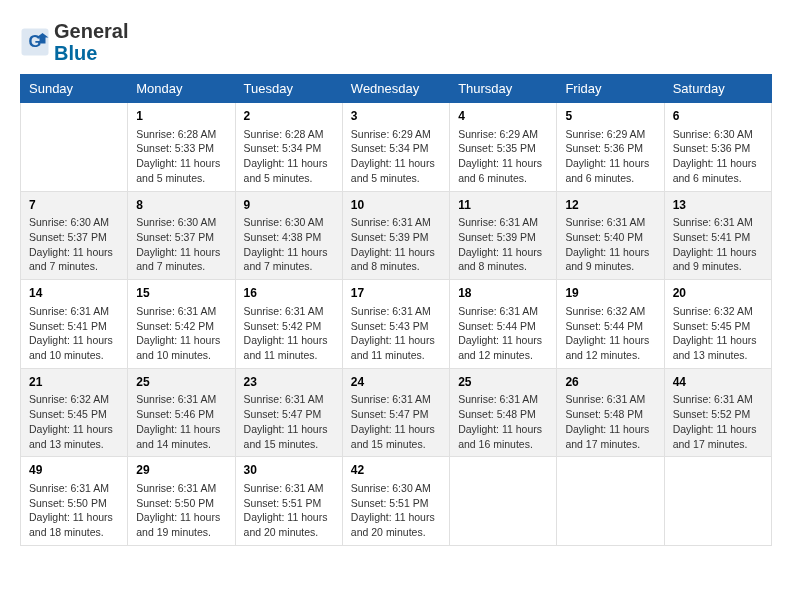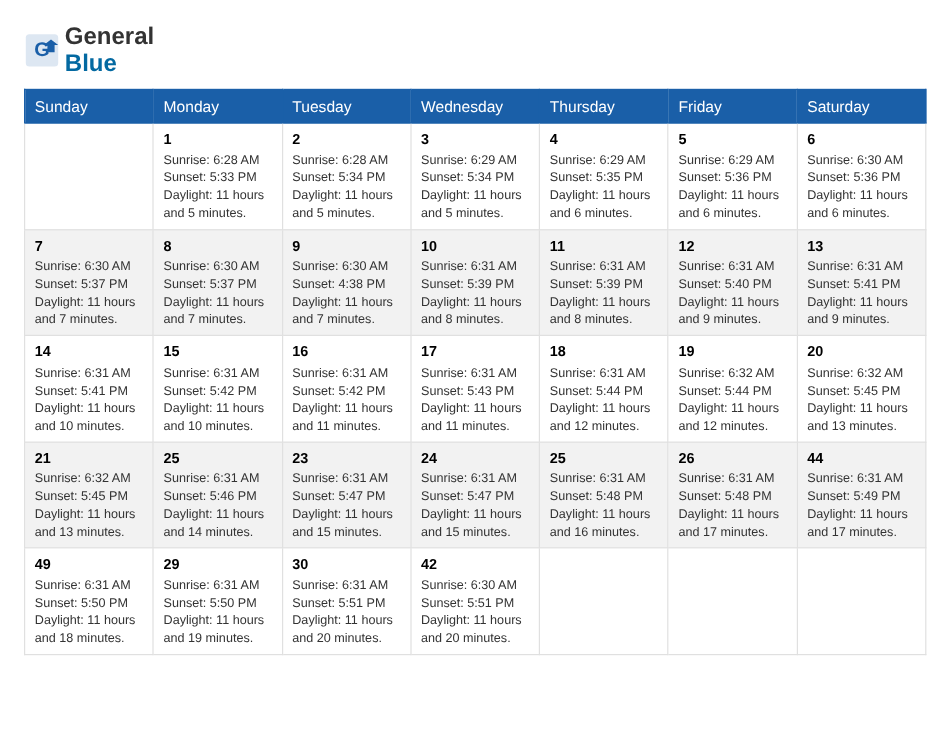--- a/index.html
+++ b/index.html
@@ -286,21 +286,21 @@
         </td>
         <td>
           <div class="day-num">26</div>
           <div class="day-info">Sunrise: 6:31 AM</div>
           <div class="day-info">Sunset: 5:48 PM</div>
           <div class="day-info">Daylight: 11 hours and 17 minutes.</div>
         </td>
         <td>
           <div class="day-num">44</div>
           <div class="day-info">Sunrise: 6:31 AM</div>
-          <div class="day-info">Sunset: 5:49 PM</div>
+          <div class="day-info">Sunset: 5:52 PM</div>
           <div class="day-info">Daylight: 11 hours and 17 minutes.</div>
         </td>
       </tr>
       <tr>
         <td>
           <div class="day-num">49</div>
           <div class="day-info">Sunrise: 6:31 AM</div>
           <div class="day-info">Sunset: 5:50 PM</div>
           <div class="day-info">Daylight: 11 hours and 18 minutes.</div>
         </td>

